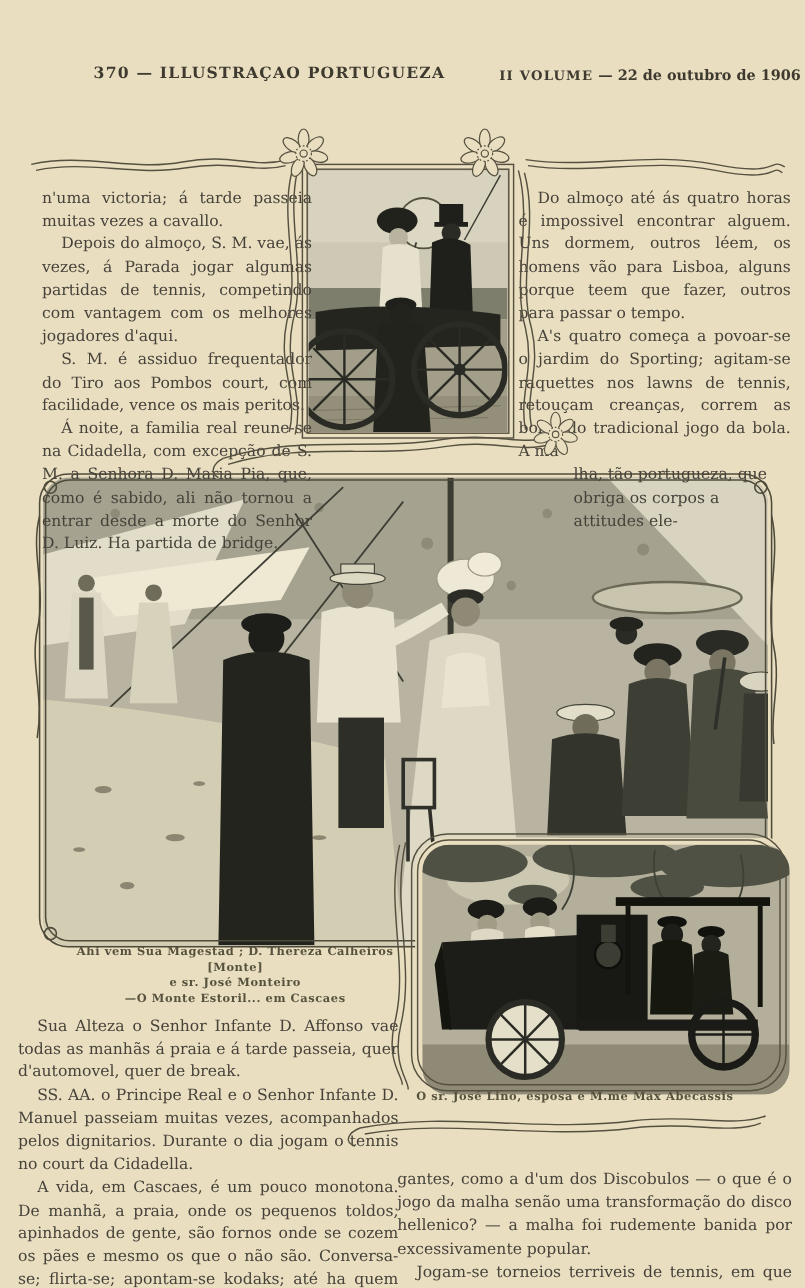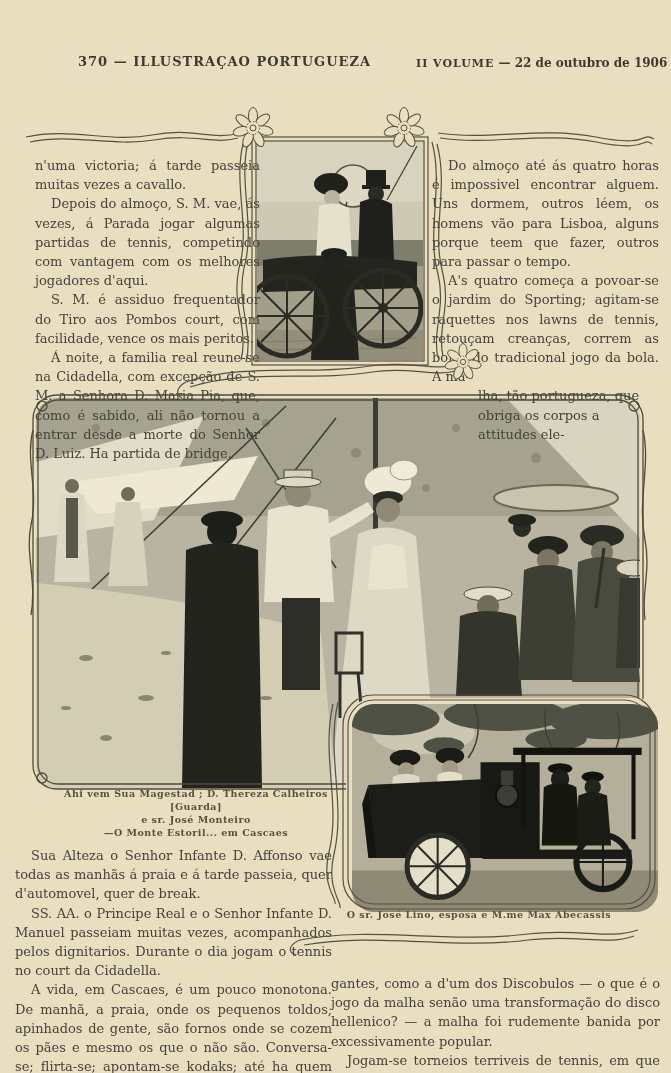--- a/index.html
+++ b/index.html
@@ -310,21 +310,21 @@
   <p>Á noite, a familia real reune-se na Cidadella, com excepção de S. M. a Senhora D. Maria Pia, que, como é sabido, ali não tornou a entrar desde a morte do Senhor D. Luiz. Ha partida de bridge.</p>
 </div>
 
 <div class="abs col right-col">
   <p>Do almoço até ás quatro horas é impossivel encontrar alguem. Uns dormem, outros léem, os homens vão para Lisboa, alguns porque teem que fazer, outros para passar o tempo.</p>
   <p>A's quatro começa a povoar-se o jardim do Sporting; agitam-se raquettes nos lawns de tennis, retouçam creanças, correm as bolas do tradicional jogo da bola. A ma-</p>
   <p class="hang">lha, tão portugueza, que obriga os corpos a attitudes ele-</p>
 </div>
 
 <div class="abs caption cap-main">
-  <div>Ahi vem Sua Magestad ; D. Thereza Calheiros [Guarda]</div>
+  <div>Ahi vem Sua Magestad ; D. Thereza Calheiros [Monte]</div>
   <div>e sr. José Monteiro</div>
   <div>—O Monte Estoril... em Cascaes</div>
 </div>
 
 <div class="abs caption cap-car">
   <div>O sr. José Lino, esposa e M.me Max Abecassis</div>
 </div>
 
 <div class="abs col bottom-left">
   <p>Sua Alteza o Senhor Infante D. Affonso vae todas as manhãs á praia e á tarde passeia, quer d'automovel, quer de break.</p>

